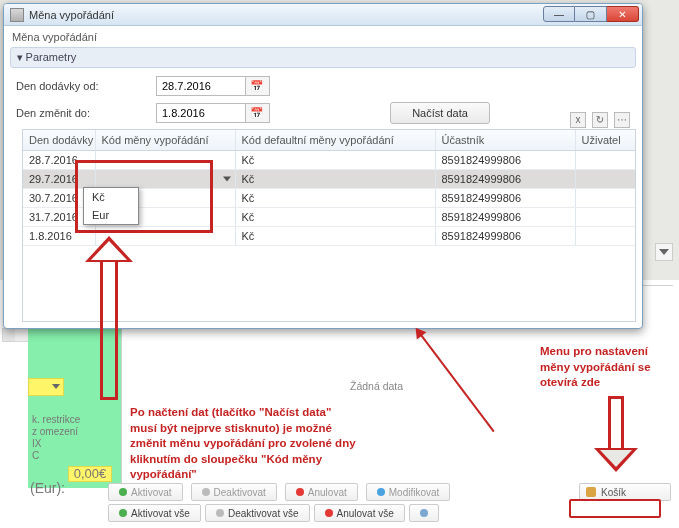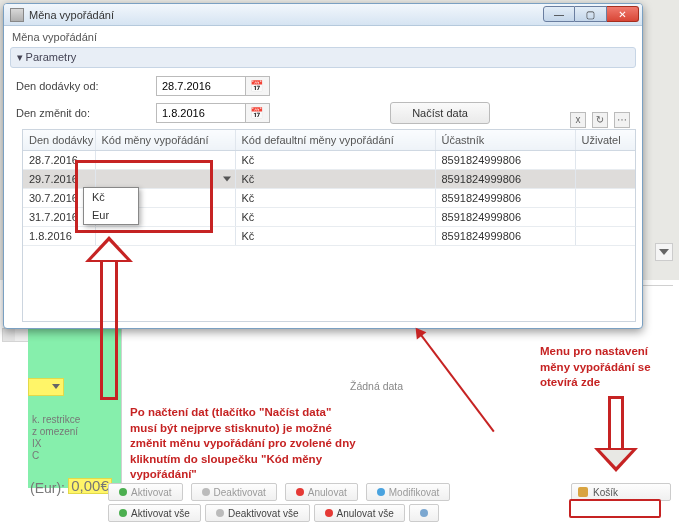--- a/index.html
+++ b/index.html
@@ -247,22 +247,22 @@
     background:#fff568; border:1px solid #e2d94a;
   }
   .bg-leftbar .yl .dd {
     position:absolute; right:3px; top:5px; width:0;height:0;
     border-left:4px solid transparent;border-right:4px solid transparent;border-top:5px solid #666;
   }
   .bg-leftbar .txt { position:absolute; left:4px; font-size:10px; color:#777; }
   .bg-leftbar .t1 { top:86px; } .bg-leftbar .t2 { top:98px; } .bg-leftbar .t3 { top:110px; } .bg-leftbar .t4 { top:122px; }
   .bg-leftbar .eurlab { position:absolute; left:2px; top:152px; font-size:14px; color:#777; }
   .bg-leftbar .eurval {
-    position:absolute; left:40px; top:150px; width:44px; height:16px;
-    background:#fff568; border:1px solid #e2d94a; font-size:15px; color:#777; text-align:center; line-height:14px;
+    position:absolute; left:40px; top:138px; width:44px; height:16px;
+    background:#fff568; border:1px solid #e2d94a; font-size:13px; color:#777; text-align:center; line-height:14px;
   }
 
   .nodata {
     position:absolute; left:350px; top:380px; font-size:10.5px; color:#888;
   }
 
   .btnrow1 { position:absolute; left:108px; top:483px; display:flex; gap:8px; }
   .btnrow2 { position:absolute; left:108px; top:504px; display:flex; gap:4px; }
   .btn {
     height:18px; padding:0 10px;
@@ -270,21 +270,21 @@
     background:linear-gradient(#fdfdfd,#f0f0f0);
     font-size:10px; color:#9a9a9a;
     display:flex; align-items:center; gap:4px;
   }
   .btn .dot { width:8px;height:8px;border-radius:50%; }
   .btn.enabled { color:#444; }
   .green{background:#4caf50;} .gray{background:#bbb;} .red{background:#e53935;} .blue{background:#4aa3df;} .purple{background:#b86fc2;} .db{background:#7ba7d0;}
 
   .sidebtns { position:absolute; right:8px; top:483px; display:flex; flex-direction:column; gap:3px; }
   .sidebtn {
-    width:100px; height:18px;
+    width:92px; height:18px;
     border:1px solid #ccc; border-radius:2px;
     background:linear-gradient(#fdfdfd,#f0f0f0);
     font-size:10px; color:#555;
     display:flex; align-items:center; gap:5px; padding:0 6px;
   }
   .sidebtn .ic { width:10px;height:10px; background:#d9a441; border-radius:2px; }
 
   .dd-caret {
     position:absolute; right:6px; top:243px;
     width:18px; height:18px; border:1px solid #ccc; background:#f5f5f5;

